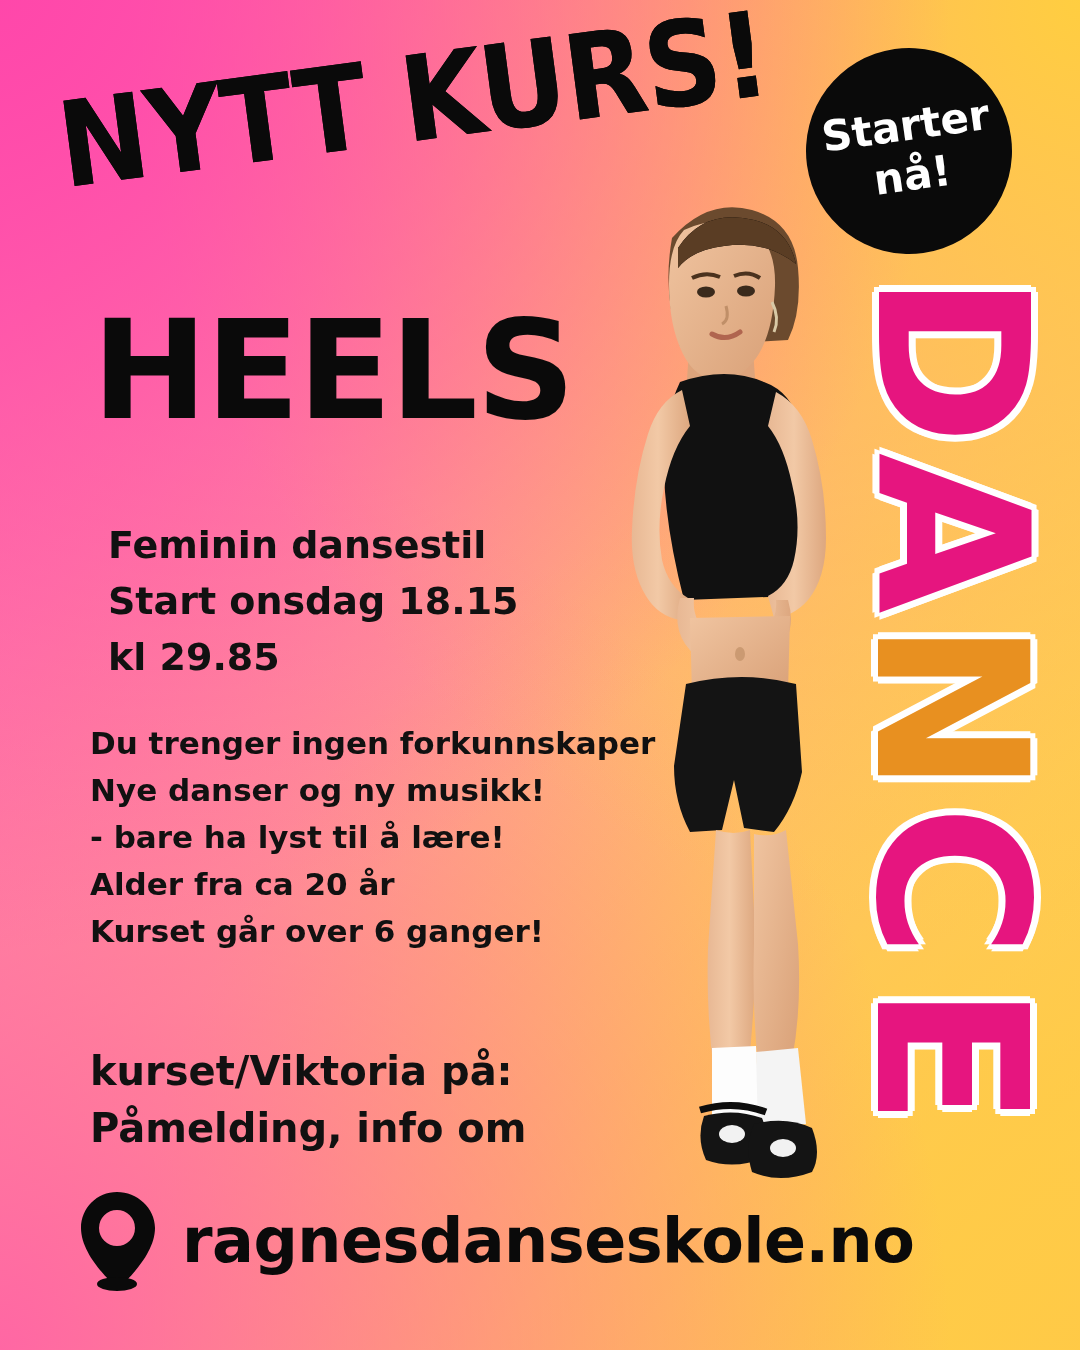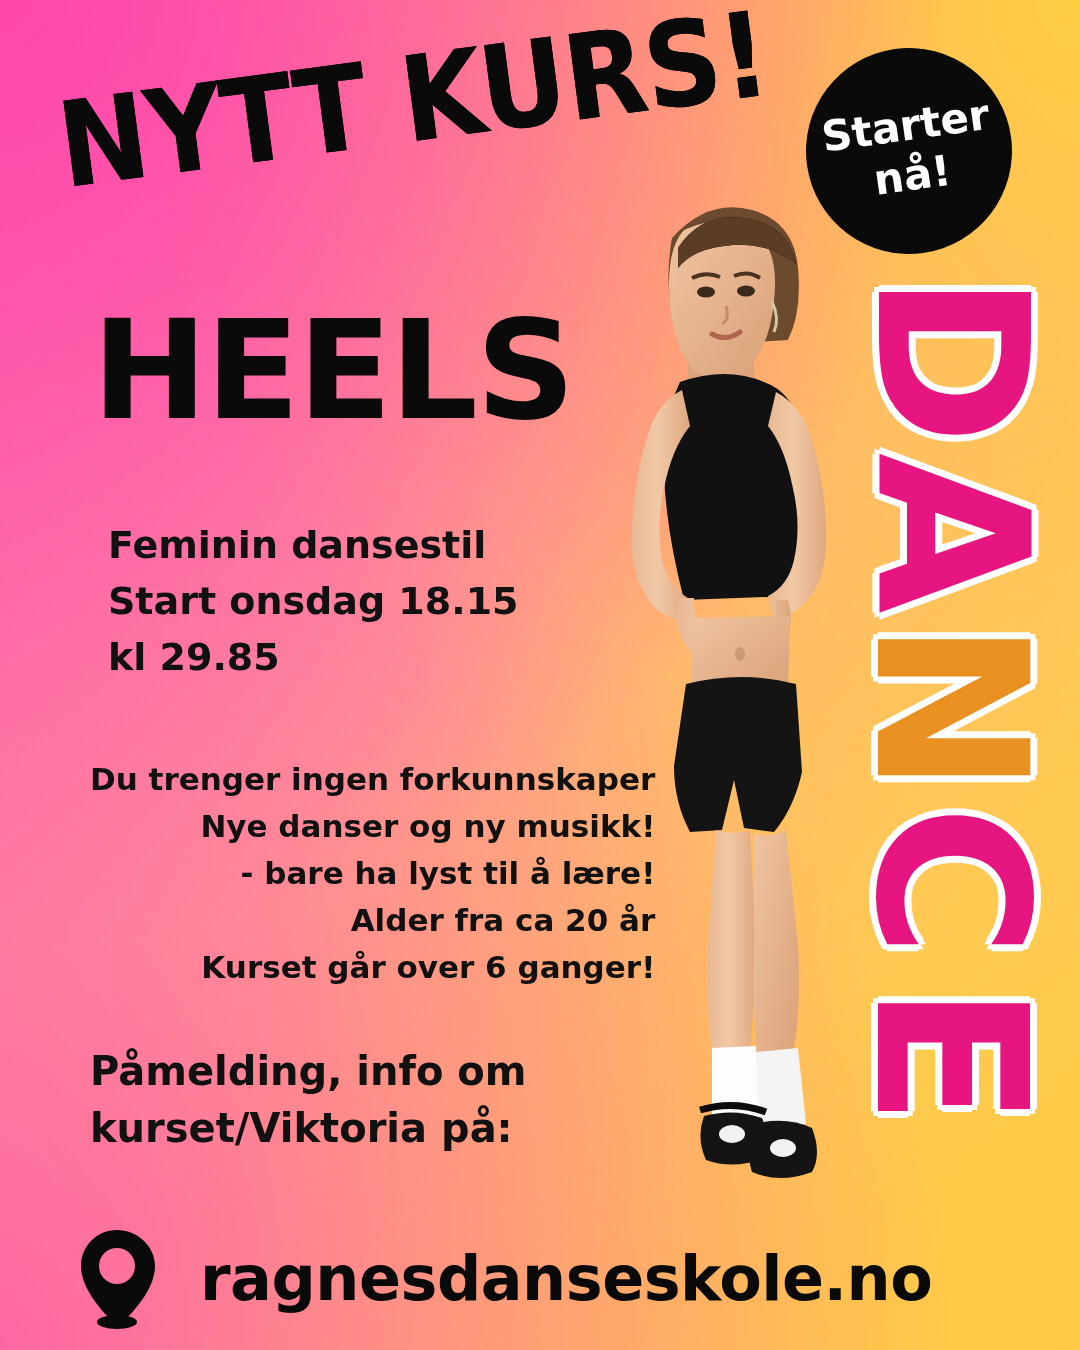--- a/index.html
+++ b/index.html
@@ -88,50 +88,49 @@
     font-weight: 700;
     color: #111;
     font-family: "DejaVu Sans", "Liberation Sans", sans-serif;
     margin-left: 18px;
   }
   .block-primary div { white-space: nowrap; }
 
   .block-secondary {
     position: absolute;
     left: 90px;
-    top: 756px;
+    top: 720px;
     font-size: 31px;
     line-height: 1.52;
     font-weight: 700;
     color: #111;
     font-family: "DejaVu Sans", "Liberation Sans", sans-serif;
-    text-align: right;
   }
   .block-secondary div { white-space: nowrap; }
 
   .block-signup {
     position: absolute;
     left: 90px;
     top: 1043px;
     font-size: 40px;
     line-height: 1.42;
     font-weight: 700;
     color: #111;
     font-family: "DejaVu Sans", "Liberation Sans", sans-serif;
   }
   .block-signup div { white-space: nowrap; }
 
   
   .site-row {
     position: absolute;
     left: 74px;
-    top: 1226px;
+    top: 1188px;
     display: flex;
     align-items: center;
-    gap: 40px;
+    gap: 22px;
   }
   .pin-icon { width: 86px; height: 104px; display:block; }
   .site-url {
     font-size: 62px;
     font-weight: 700;
     color: #0a0a0a;
     letter-spacing: -0.5px;
     font-family: "DejaVu Sans", "Liberation Sans", sans-serif;
     white-space: nowrap;
   }
@@ -299,22 +298,22 @@
 
     <div class="block-secondary">
       <div>Du trenger ingen forkunnskaper</div>
       <div>Nye danser og ny musikk!</div>
       <div>- bare ha lyst til å lære!</div>
       <div>Alder fra ca 20 år</div>
       <div>Kurset går over 6 ganger!</div>
     </div>
 
     <div class="block-signup">
+      <div>kurset/Viktoria på:</div>
       <div>Påmelding, info om</div>
-      <div>kurset/Viktoria på:</div>
     </div>
 
     <div class="site-row">
       <svg class="pin-icon" viewBox="0 0 86 104" aria-hidden="true">
         <path d="M43 4 C23 4 7 20 7 40 c0 26 28 52 34 58 c2 2 4 2 6 0 c6 -6 34 -32 34 -58 C81 20 63 4 43 4 z
                  M43 22 a18 18 0 1 1 0 36 a18 18 0 1 1 0 -36 z" fill="#0a0a0a"></path>
         <ellipse cx="43" cy="96" rx="20" ry="7" fill="#0a0a0a"></ellipse>
       </svg>
       <span class="site-url">ragnesdanseskole.no</span>
     </div>

